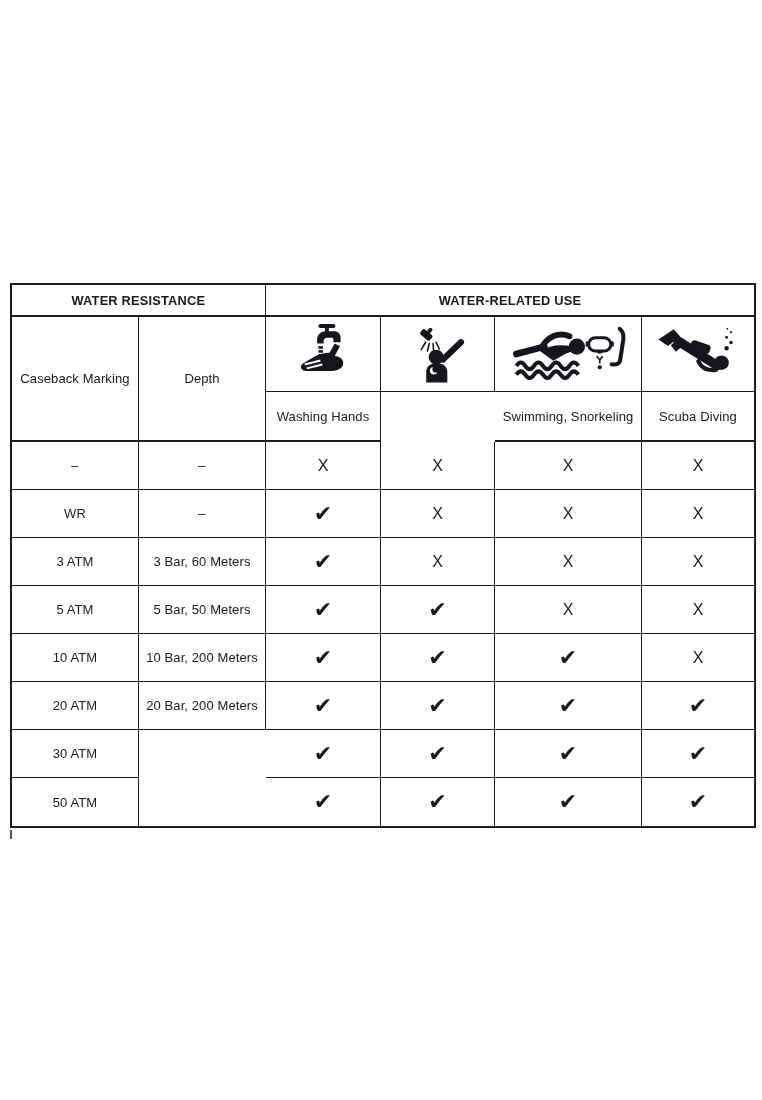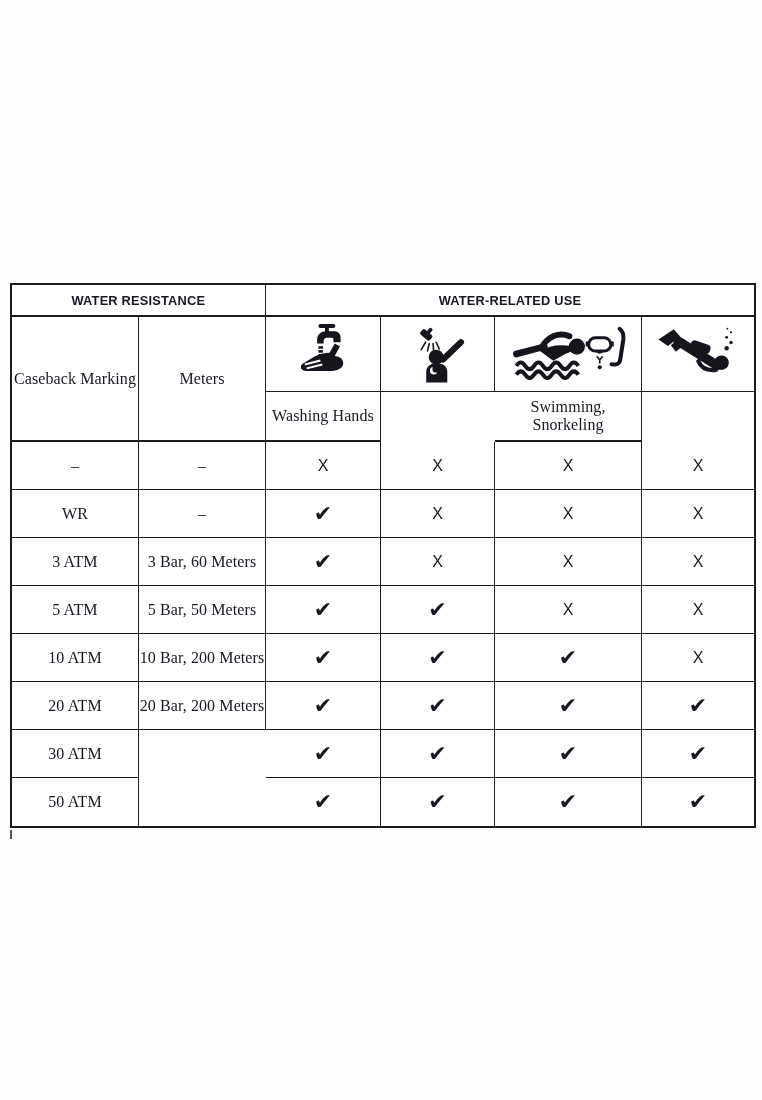--- a/index.html
+++ b/index.html
@@ -28,21 +28,21 @@
     border-right:1.5px solid var(--border);
     border-bottom:1.5px solid var(--border);
     text-align:center;
     overflow:hidden;
   }
   .last-col{border-right:none;}
   .bottom-row{border-bottom:none;}
   .thick-bottom{border-bottom-width:2px;}
   .hdr{font-weight:bold;font-size:13.5px;letter-spacing:.2px;}
   .cond{display:inline-block;transform:scaleX(.95);}
-  .colhead,.sublabel,.marking,.depth{font-size:16px;letter-spacing:.1px;font-family:Liberation Serif, serif;}
+  .colhead,.sublabel,.marking,.depth{font-size:13px;letter-spacing:.1px;}
   .usage{font-size:16px;}
   .usage.check{font-size:22px;font-family:"DejaVu Sans",sans-serif;line-height:1;}
   .usage.cross{font-size:16px;font-weight:400;}
   .icon-cell svg{display:block;}
   .stub{
     position:absolute;left:10px;top:830px;width:2px;height:9px;
     background:var(--border);opacity:.75;
   }
 </style>
 </head>
@@ -51,21 +51,21 @@
 <div class="wr-table">
 
   <div class="cell hdr thick-bottom" style="grid-area:1/1/2/3">
     <span class="cond">WATER RESISTANCE</span>
   </div>
   <div class="cell hdr thick-bottom last-col" style="grid-area:1/3/2/7">
     <span class="cond">WATER-RELATED USE</span>
   </div>
 
   <div class="cell colhead thick-bottom" style="grid-area:2/1/4/2">Caseback Marking</div>
-  <div class="cell colhead thick-bottom" style="grid-area:2/2/4/3">Meters</div>
+  <div class="cell colhead thick-bottom" style="grid-area:2/2/4/3">Depth</div>
 
   <div class="cell icon-cell" style="grid-area:2/3/3/4">
     <svg width="66" height="60" viewBox="0 0 100 92">
       <g fill="#15151d">
         <rect x="43" y="0" width="26" height="6" rx="3"></rect>
         <rect x="53" y="4" width="6" height="11"></rect>
         <path d="M41 30 v-6 c0 -8 6 -13 14 -13 h12 c6 0 10 4 10 10 v7 h-11 v-4 c0 -2 -1 -3 -3 -3 h-7 c-3 0 -5 2 -5 5 v4 z"></path>
         <rect x="43" y="34" width="7" height="4"></rect>
         <rect x="43" y="40" width="7" height="4"></rect>
         <rect x="43" y="46" width="7" height="4"></rect>
@@ -132,20 +132,21 @@
         <circle cx="103" cy="24" r="2.4"></circle>
         <circle cx="97" cy="17" r="1.9"></circle>
         <circle cx="103" cy="10" r="1.5"></circle>
         <circle cx="98" cy="5" r="1.2"></circle>
       </g>
     </svg>
   </div>
 
   <div class="cell sublabel thick-bottom" style="grid-area:3/3/4/4">Washing Hands</div>
   <div class="cell sublabel thick-bottom" style="grid-area:3/5/4/6">Swimming, Snorkeling</div>
+  <div class="cell sublabel thick-bottom last-col" style="grid-area:3/6/4/7">Scuba Diving</div>
 
   <div class="cell marking" style="grid-area:4/1">–</div>
   <div class="cell depth" style="grid-area:4/2">–</div>
   <div class="cell usage cross" style="grid-area:4/3">X</div>
   <div class="cell usage cross" style="grid-area:4/4">X</div>
   <div class="cell usage cross" style="grid-area:4/5">X</div>
   <div class="cell usage last-col cross" style="grid-area:4/6">X</div>
 
   <div class="cell marking" style="grid-area:5/1">WR</div>
   <div class="cell depth" style="grid-area:5/2">–</div>

